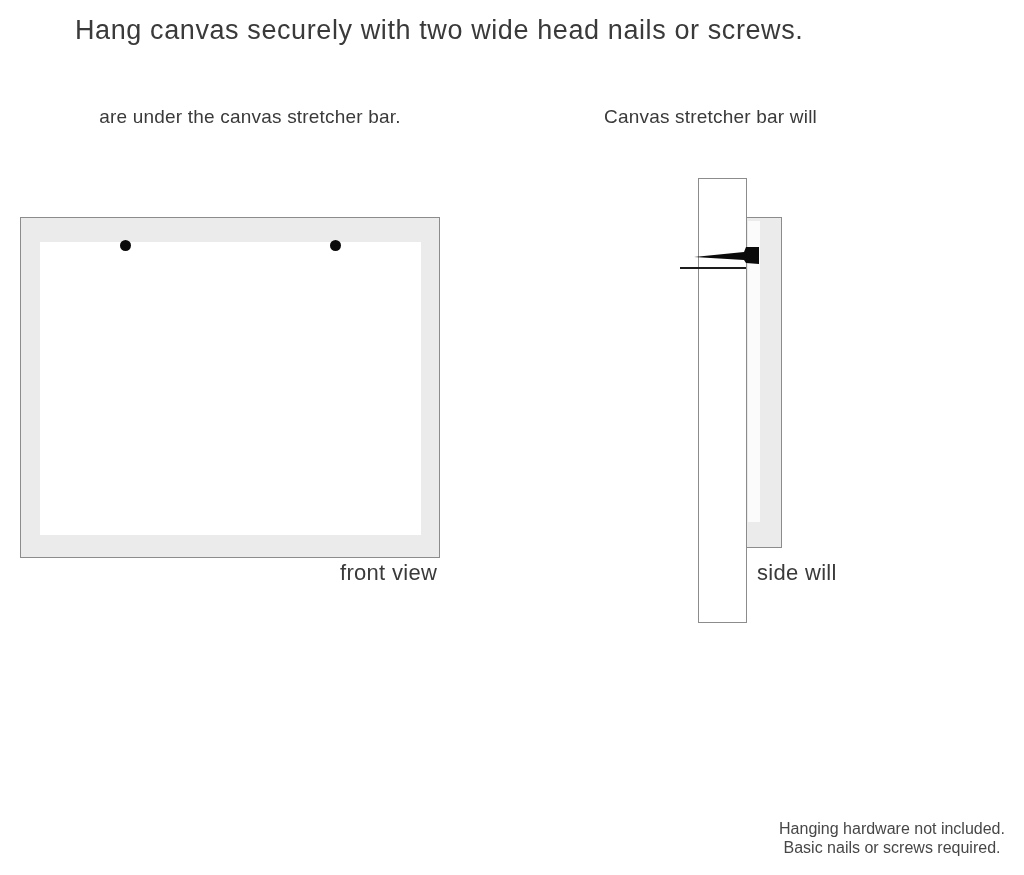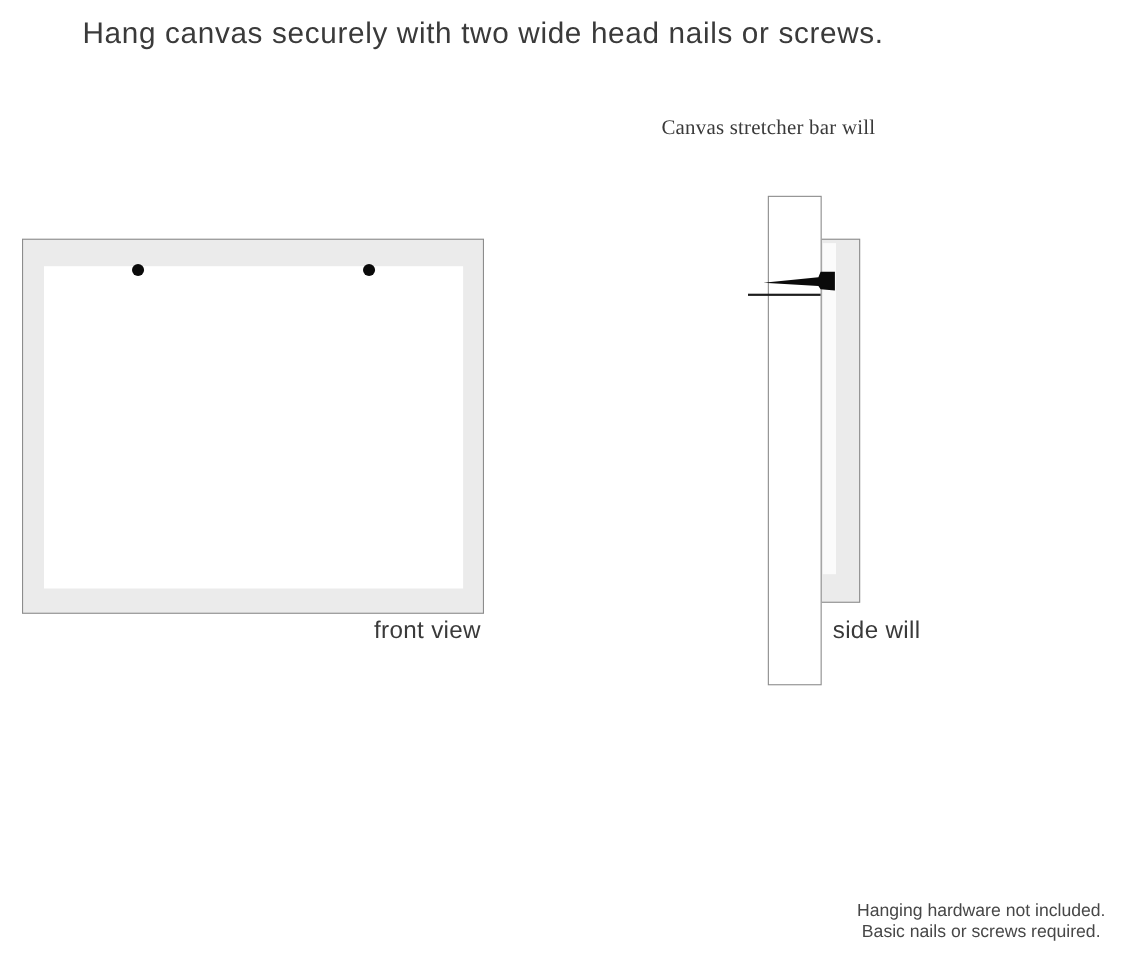--- a/index.html
+++ b/index.html
@@ -36,23 +36,22 @@
     line-height: 26px;
     color: #3a3a3a;
   }
   .instruction-front {
     top: 104px;
     left: 30px;
     width: 440px;
   }
   .instruction-side {
     top: 104px;
-    left: 556px;
+    left: 568px;
     width: 285px;
-    font-family: Liberation Serif, serif;
   }
   
   .front-canvas {
     position: absolute;
     left: 20px;
     top: 217px;
     width: 420px;
     height: 341px;
     box-sizing: border-box;
     background: #ebebeb;
@@ -151,20 +150,21 @@
   }
 </style>
 </head>
 <body>
 
 <div class="stage">
 
   <div class="page-title">Hang canvas securely with two wide head nails or screws.</div>
 
   <div class="instruction instruction-front">
+    <div>are under the canvas stretcher bar.</div>
   </div>
 
   <div class="instruction instruction-side">
     <div>Canvas stretcher bar will</div>
   </div>
 
   <div class="front-canvas">
     <div class="front-canvas-inner"></div>
   </div>
   <div class="nail-dot nail-dot-left"></div>

